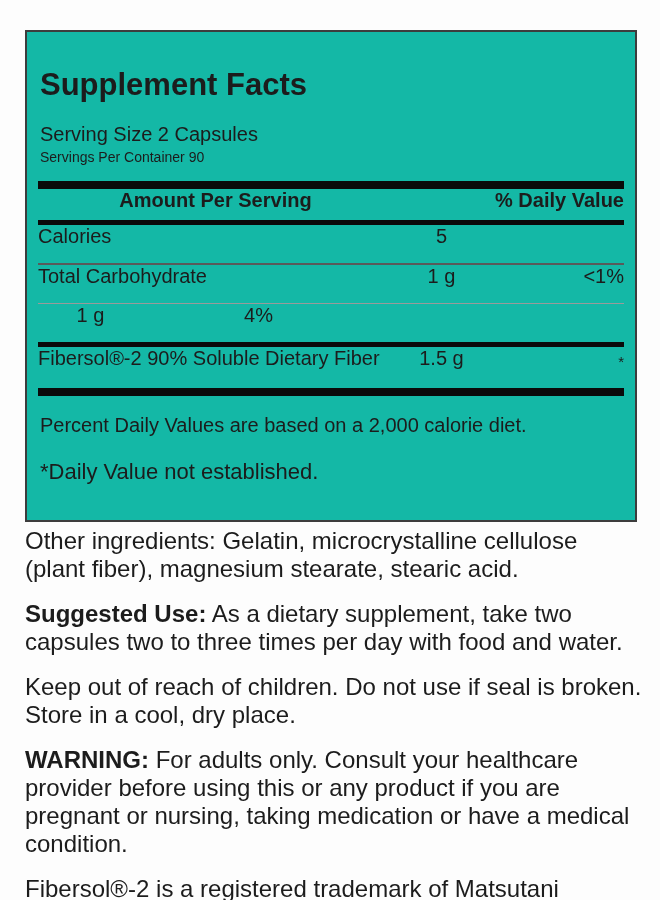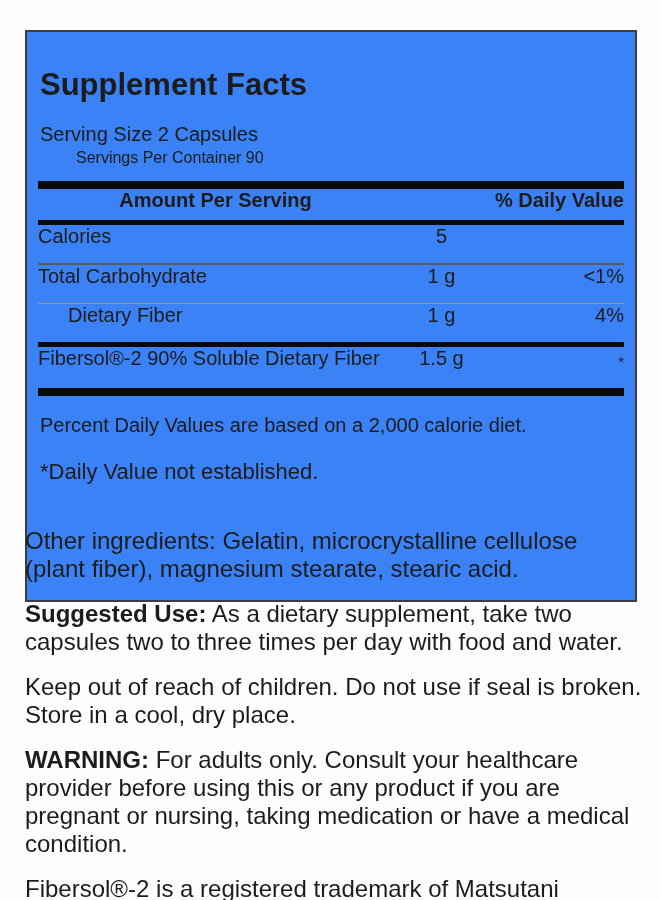--- a/index.html
+++ b/index.html
@@ -9,35 +9,35 @@
     font-family: "Liberation Sans", "DejaVu Sans", sans-serif;
     color: #1c1c1c;
     overflow: hidden;
   }
   .page { position: relative; width: 660px; height: 900px; }
 
   
   .sf-panel {
     position: absolute;
     left: 25px; top: 30px;
-    width: 612px; height: 572px;
+    width: 612px; height: 492px;
     border: 2px solid #3d3d3d;
-    background: #3b82f6;
+    background: #14b8a6;
     padding: 0 11px;
   }
   .sf-title {
     margin-top: 36px;
     font-size: 31px;
     font-weight: bold;
     line-height: 34px;
     letter-spacing: 0px;
     padding-left: 2px;
   }
   .sf-serving { margin-top: 21px; font-size: 20px; line-height: 23px; padding-left: 2px; }
-  .sf-serving2 { font-size: 16px; line-height: 23px; padding-left: 2px; margin-left: 36px; }
+  .sf-serving2 { font-size: 14px; line-height: 23px; padding-left: 2px; }
 
   .bar-thick { height: 8px; background: #0a0a0a; }
   .bar-med   { height: 5px; background: #0a0a0a; }
   .bar-first { margin-top: 12px; }
   .hr2 { border-top: 2px solid #5a5a5a; }
   .hr1 { border-top: 1px solid #9a9a9a; }
 
   .sf-header-row {
     display: flex;
     align-items: flex-start;
@@ -107,21 +107,20 @@
 
     <div class="sf-row">
       <div class="name">Total Carbohydrate</div>
       <div class="amount">1 g</div>
       <div class="dv">&lt;1%</div>
     </div>
 
     <div class="hr1"></div>
 
     <div class="sf-row">
-      <div class="name indent">Dietary Fiber</div>
       <div class="amount">1 g</div>
       <div class="dv">4%</div>
     </div>
 
     <div class="bar-med"></div>
 
     <div class="sf-row sf-row-fibersol">
       <div class="name">Fibersol®-2 90% Soluble Dietary Fiber</div>
       <div class="amount">1.5 g</div>
       <div class="dv ast">*</div>

